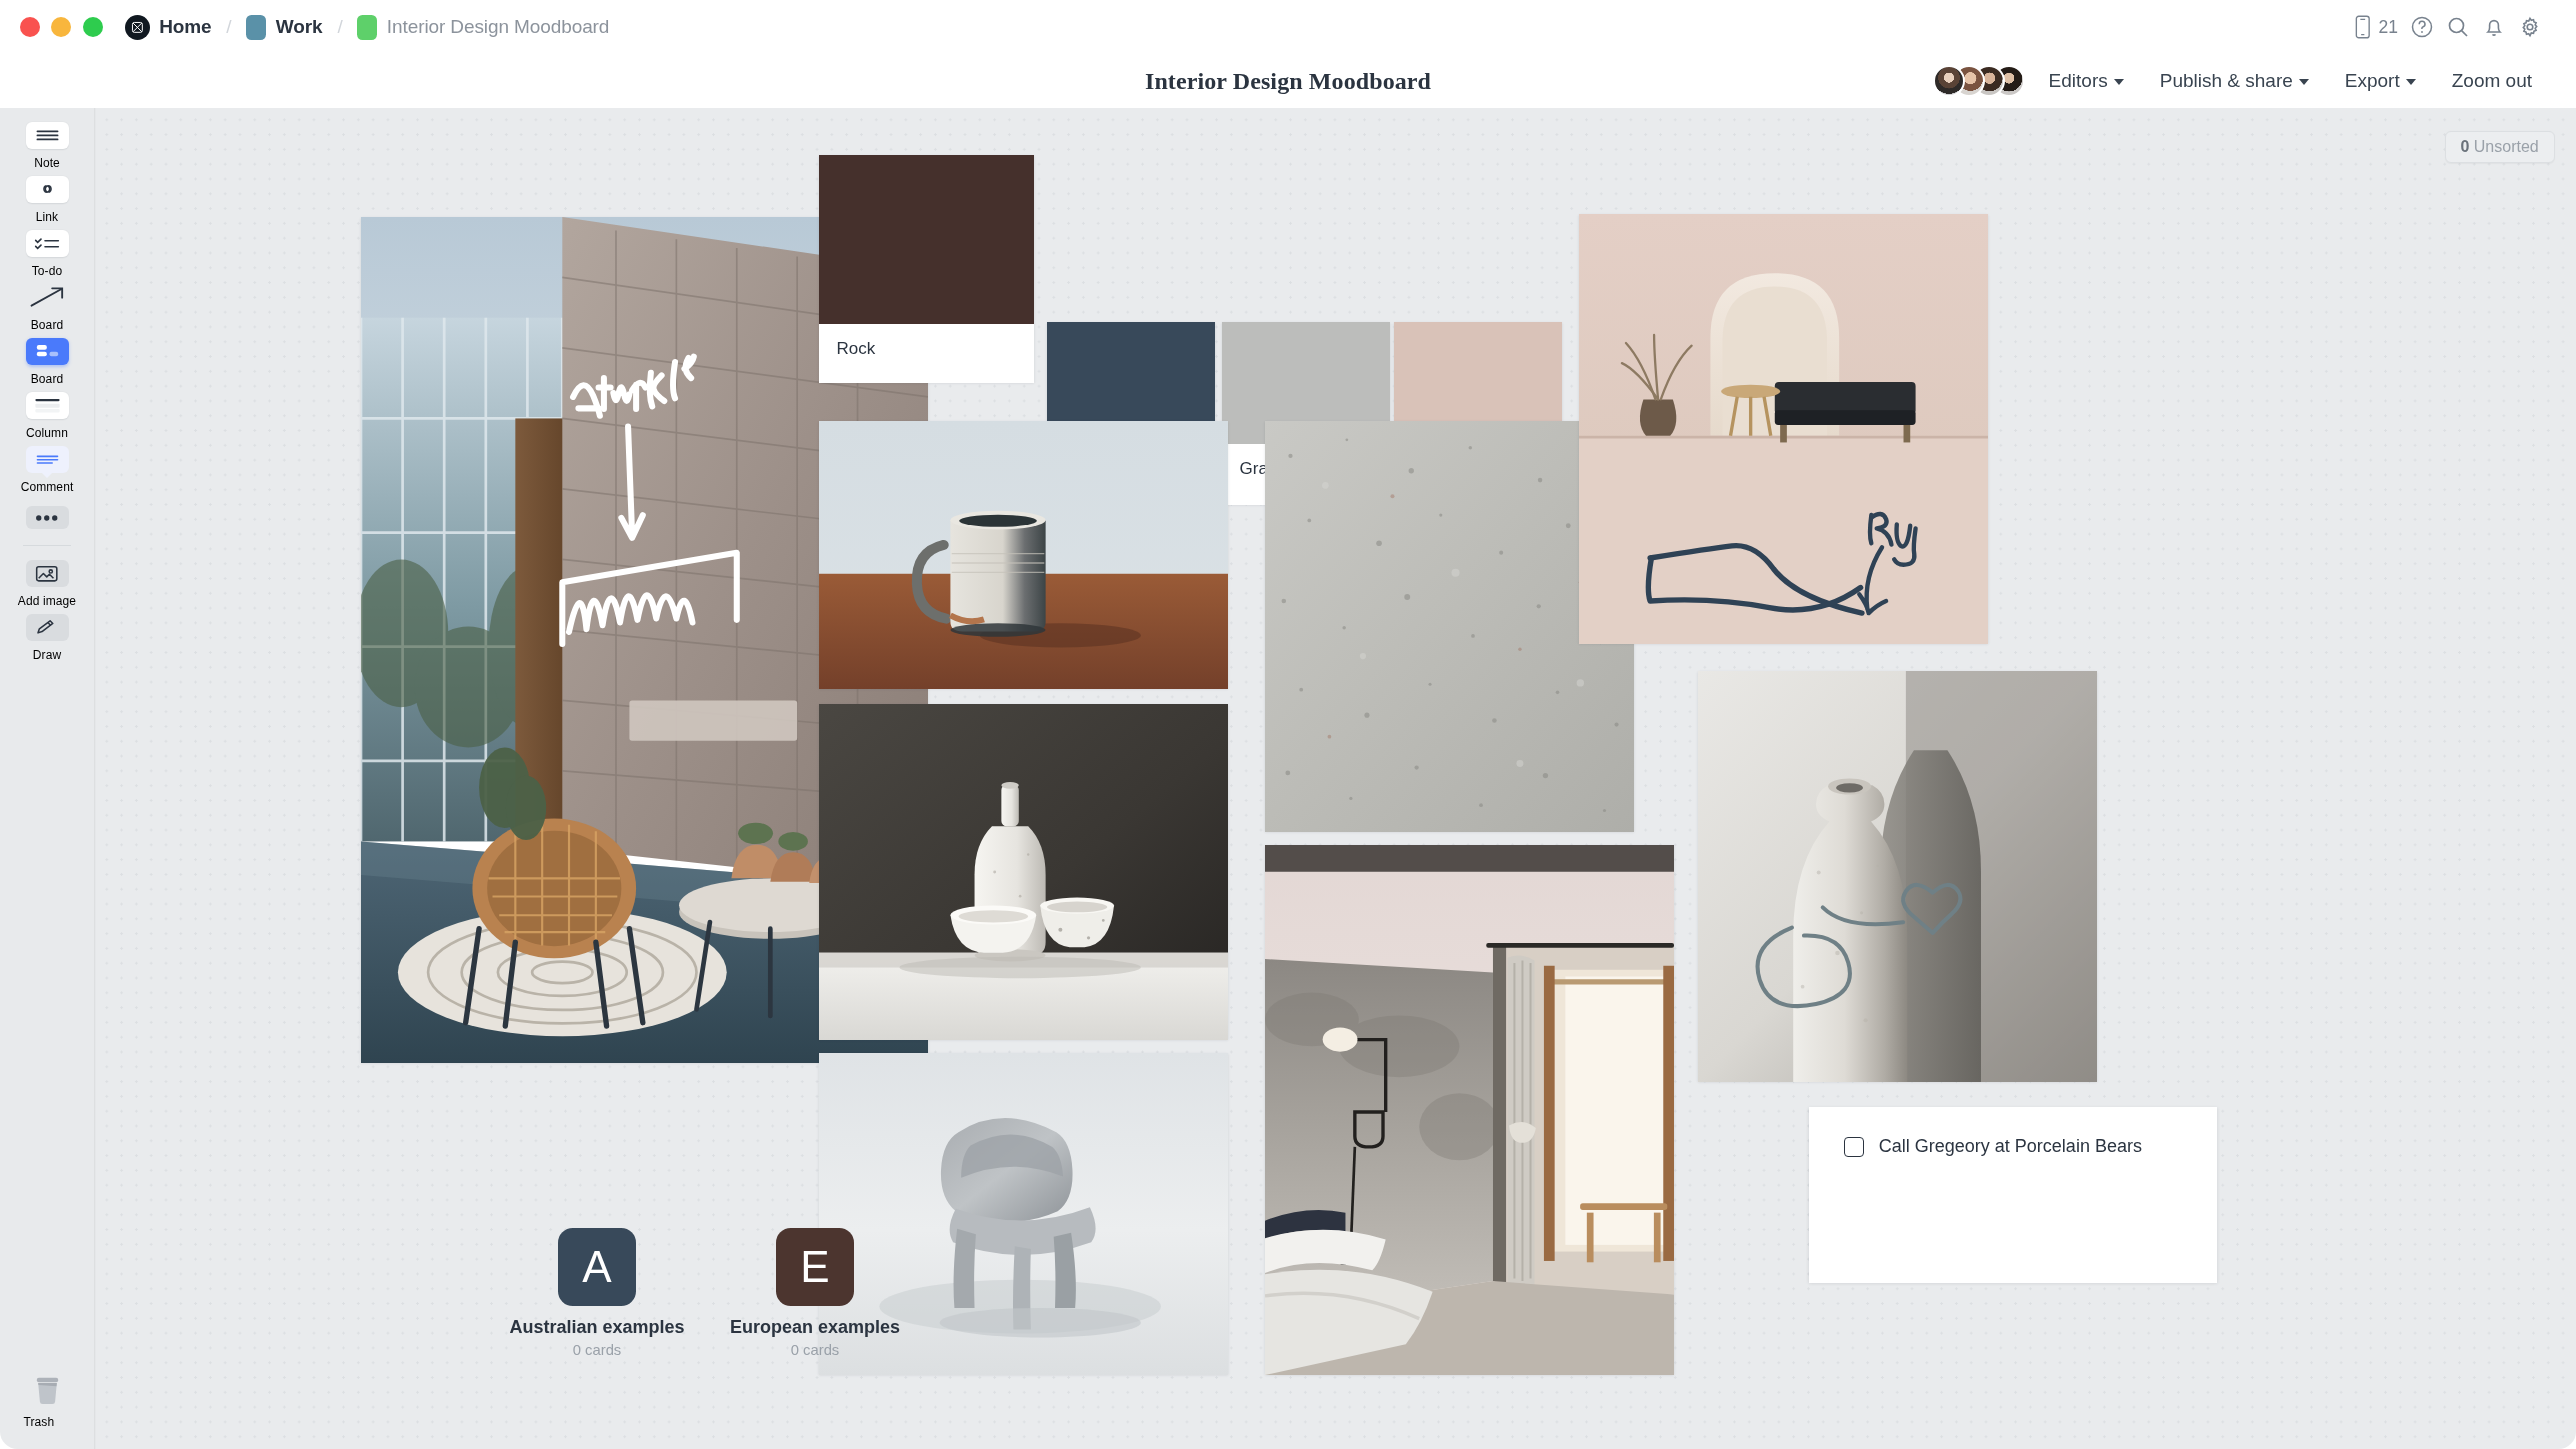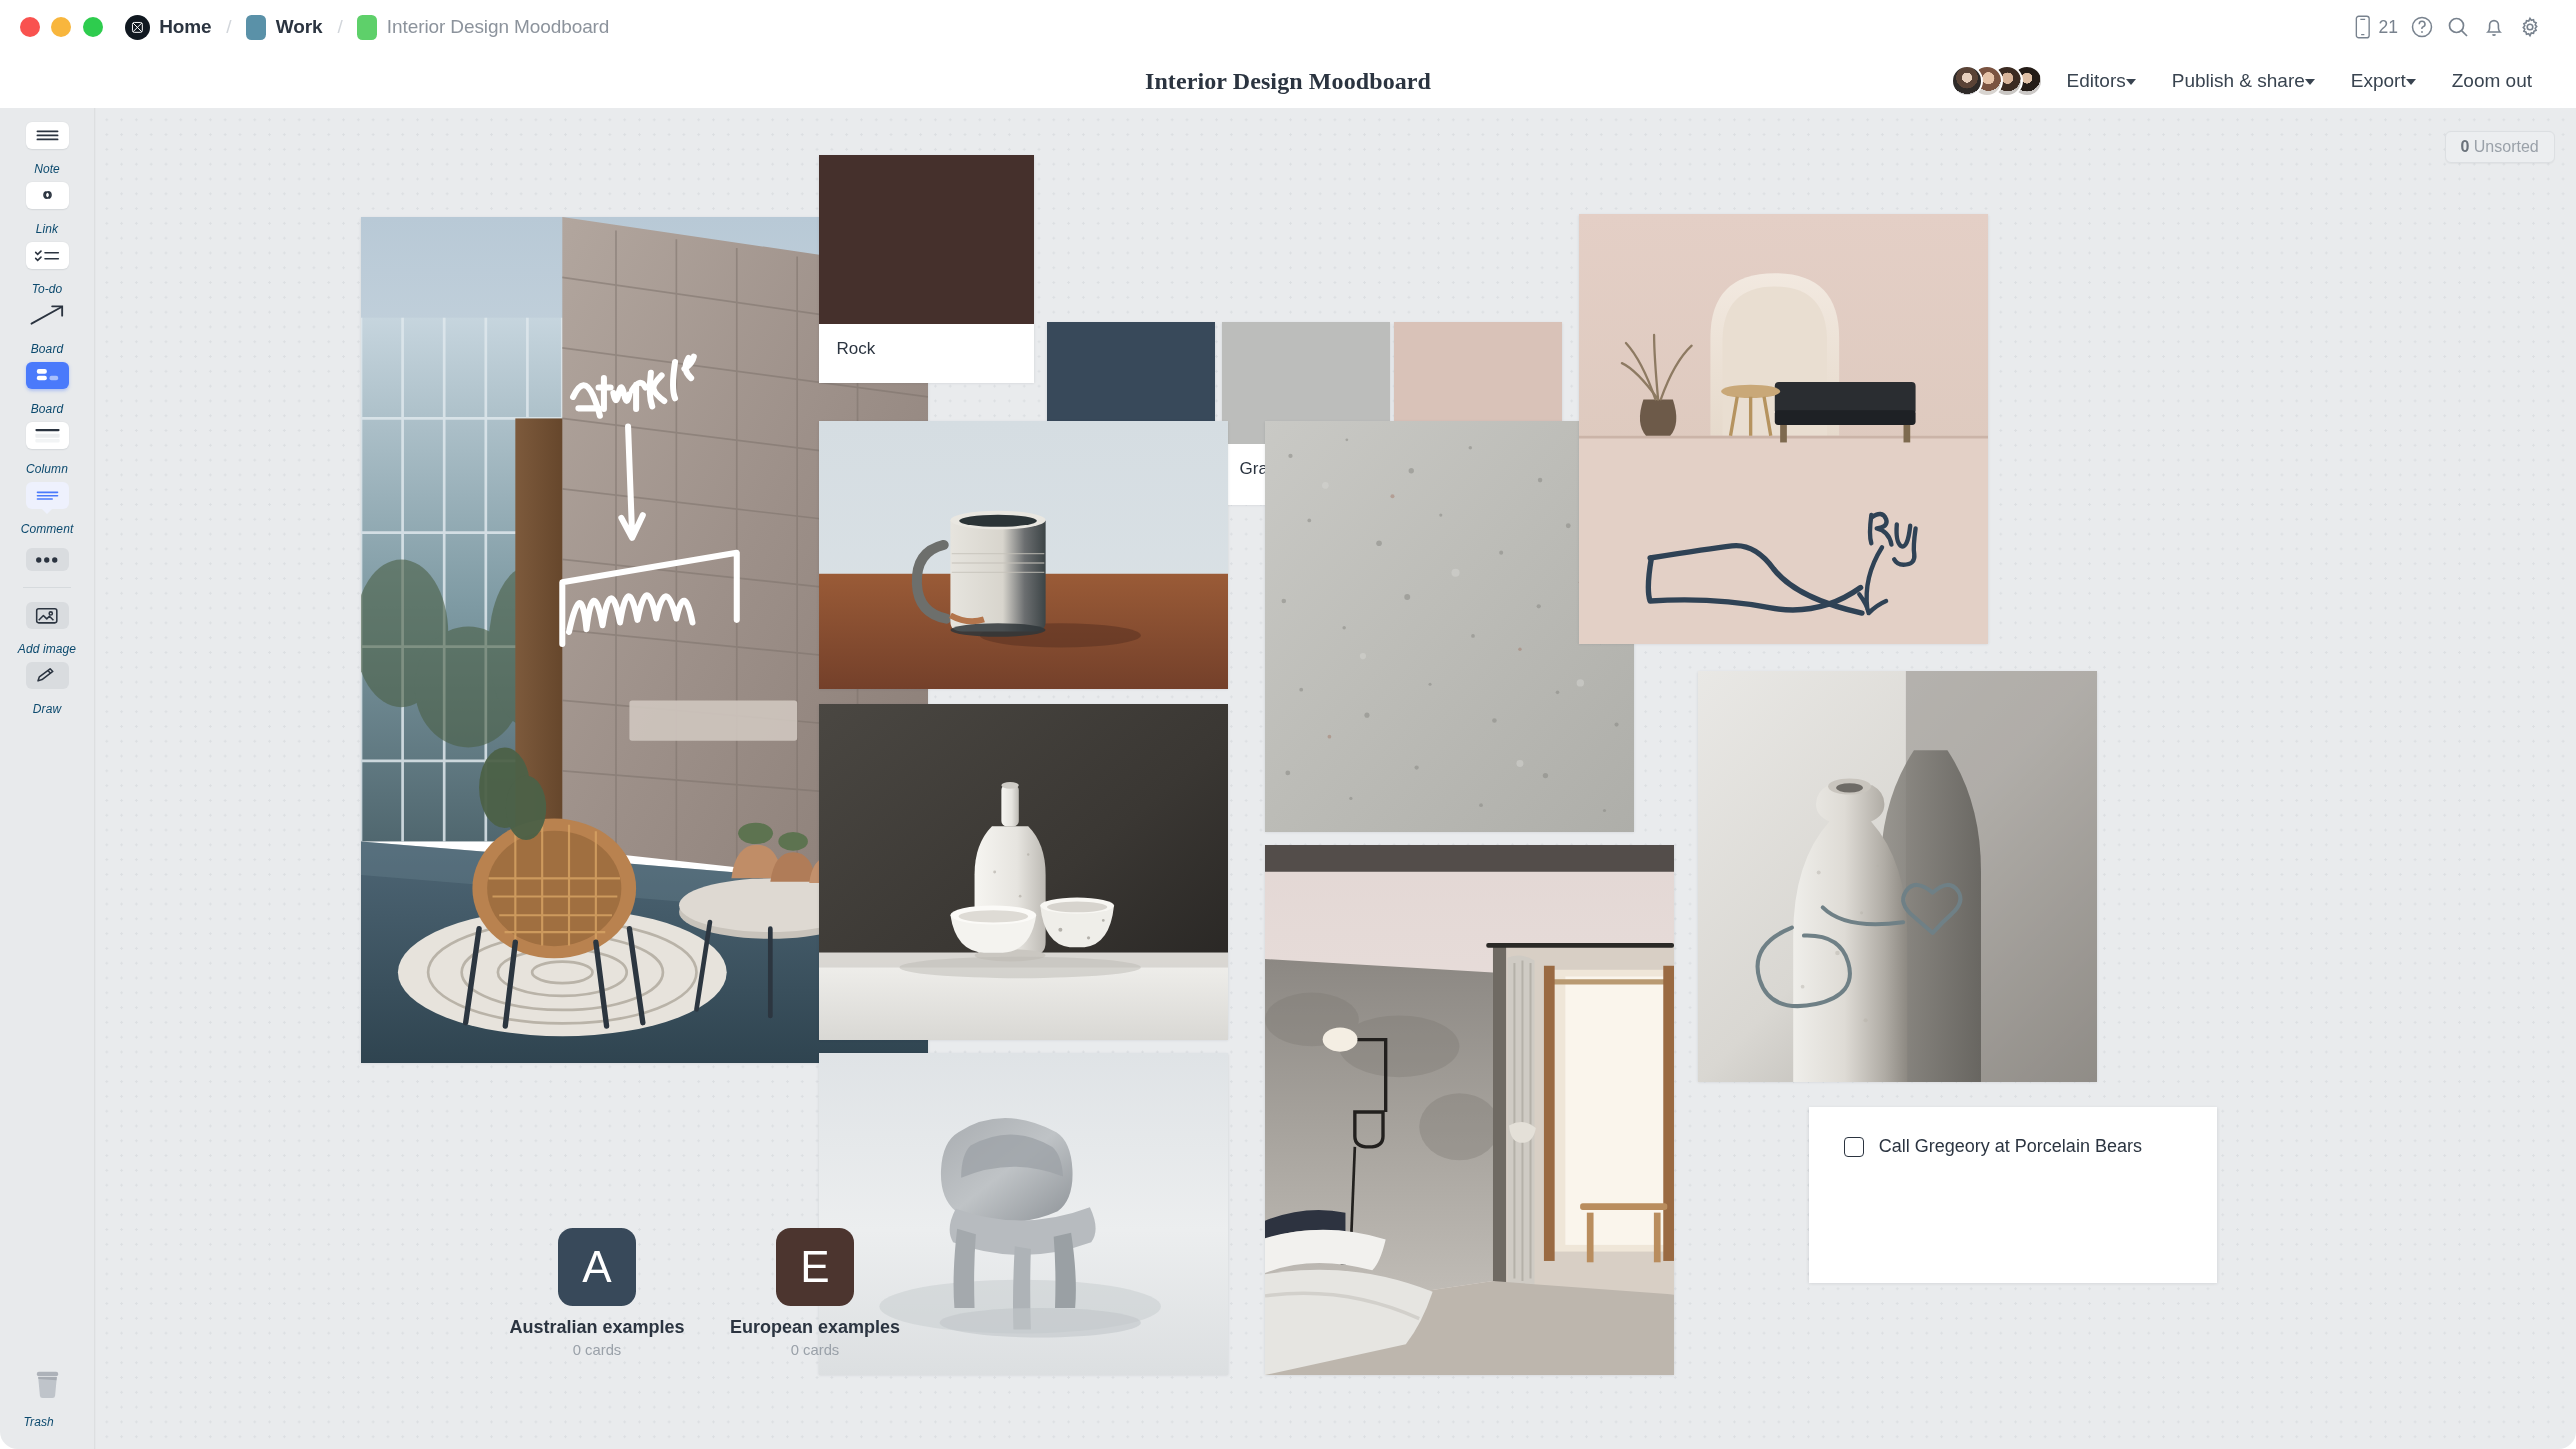--- a/index.html
+++ b/index.html
@@ -82,21 +82,21 @@
   .avatar:first-child { margin-left: 0; z-index: 4; }
   .avatar:nth-child(2){ z-index: 3; }
   .avatar:nth-child(3){ z-index: 2; }
   .avatar:nth-child(4){ z-index: 1; }
   .av1 { background: radial-gradient(circle at 50% 38%, #e8d0bd 0 22%, #5a4336 23% 48%, #2e2a28 49% 72%, #cfcfd2 73%); }
   .av2 { background: radial-gradient(circle at 55% 40%, #e6c3a8 0 26%, #7a5340 27% 55%, #d8d4d0 56%); }
   .av3 { background: radial-gradient(circle at 52% 40%, #d8b49a 0 25%, #3b2b22 26% 58%, #c9c6c3 59%); }
   .av4 { background: radial-gradient(circle at 50% 40%, #dfc0a6 0 24%, #241c17 25% 60%, #cbc8c6 61%); }
 
   .bar-menu {
-    display: flex; align-items: center; 
+    display: flex; align-items: center; gap: 6px;
     font-size: 19px; color: #394450; cursor: pointer;
     margin-right: 36px; white-space: nowrap;
   }
   .bar-menu:last-child { margin-right: 16px; }
   .chev { width: 0; height: 0; border-left: 5.4px solid transparent;
           border-right: 5.4px solid transparent; border-top: 6px solid #394450;
           margin-top: 2.7px; }
 
   
   .left-rail {
@@ -117,21 +117,21 @@
   .tool-chip.no-bg { background: transparent; box-shadow: none; }
   .tool-chip.active { background: #4a7afb; box-shadow: 0 1.3px 3.4px rgba(74,122,251,.35); }
   .tool-chip.comment-chip { background: #eef1fd; box-shadow: none; position: relative; }
   .tool-chip.comment-chip::after {
     content:""; position:absolute; bottom:-5.4px; left:50%; transform:translateX(-50%);
     border-left:6px solid transparent; border-right:6px solid transparent;
     border-top:6px solid #eef1fd;
   }
   .tool-chip.grey { background: #d9dcdf; box-shadow: none; }
   .tool-chip.dots { background: #d9dcdf; box-shadow:none; width:43px; height:23px; }
-  .tool-label { font-size: 12px; color: #0c4a6e; margin-top: 13px; letter-spacing:0.1px;font-style:italic; }
+  .tool-label { font-size: 12px; color: #000000; margin-top: 7px; letter-spacing:0.1px; }
   .rail-sep { width: 48px; height: 1.3px; background: #d6dadd; margin: 9.4px 0 13.4px; }
 
   .trash-tool {
     position: absolute; bottom: 20px; left: 50%; transform: translateX(-50%);
     display: flex; flex-direction: column; cursor: pointer;
   }
 
   
   .canvas {
     position: absolute; top: 107px; left: 94px;

